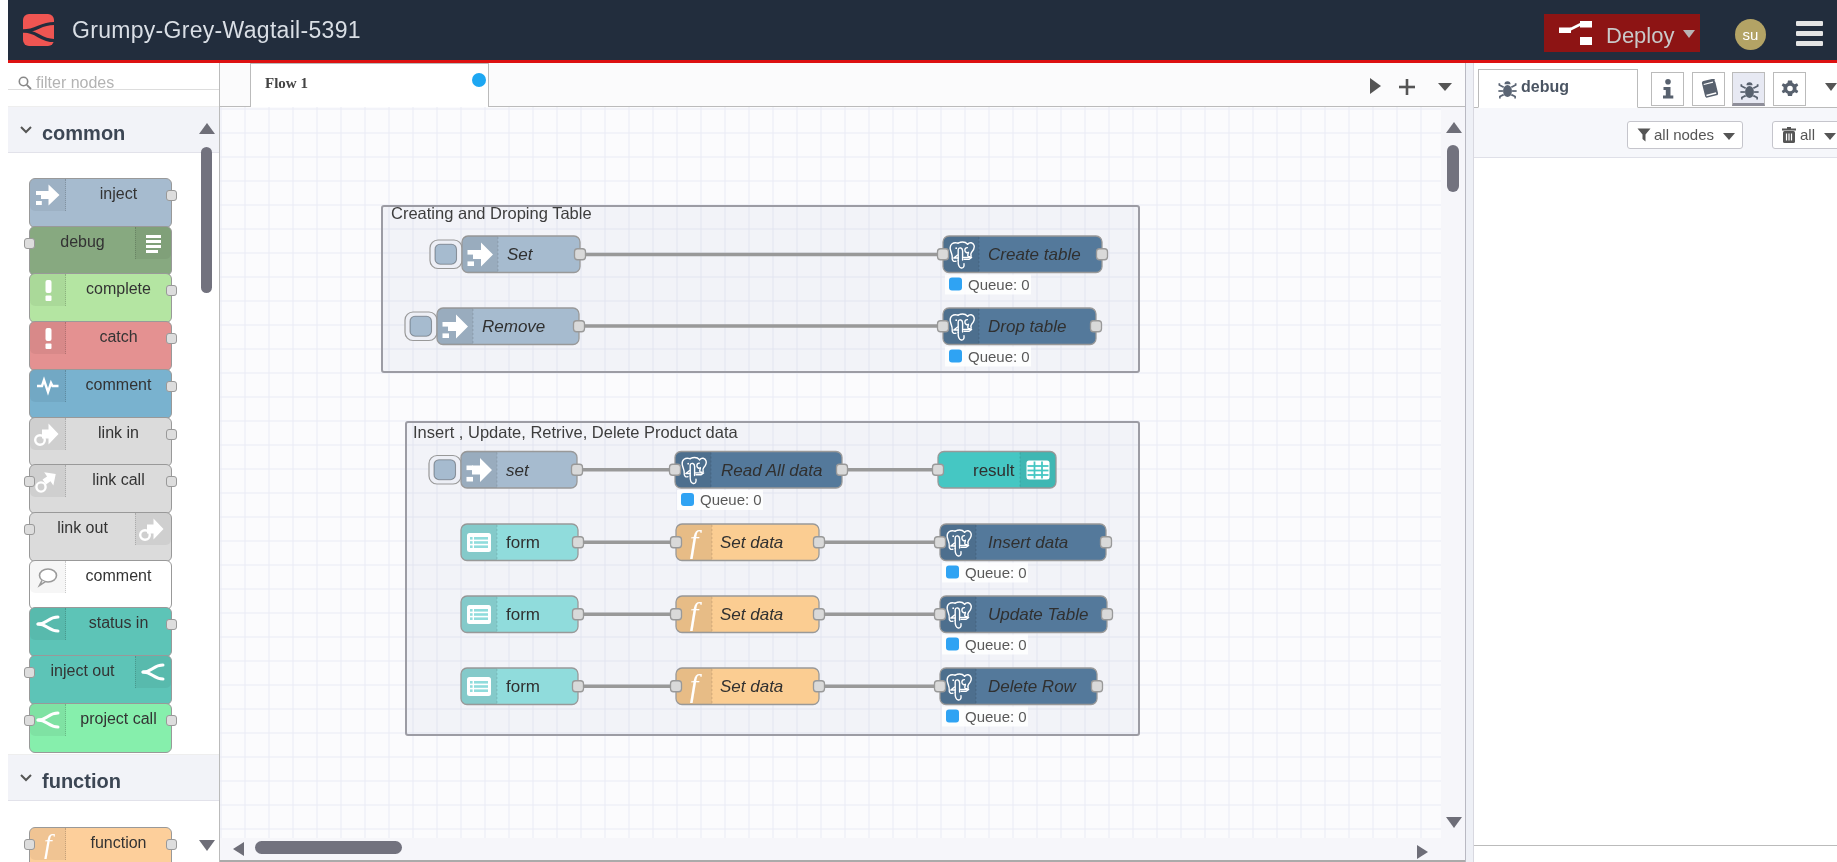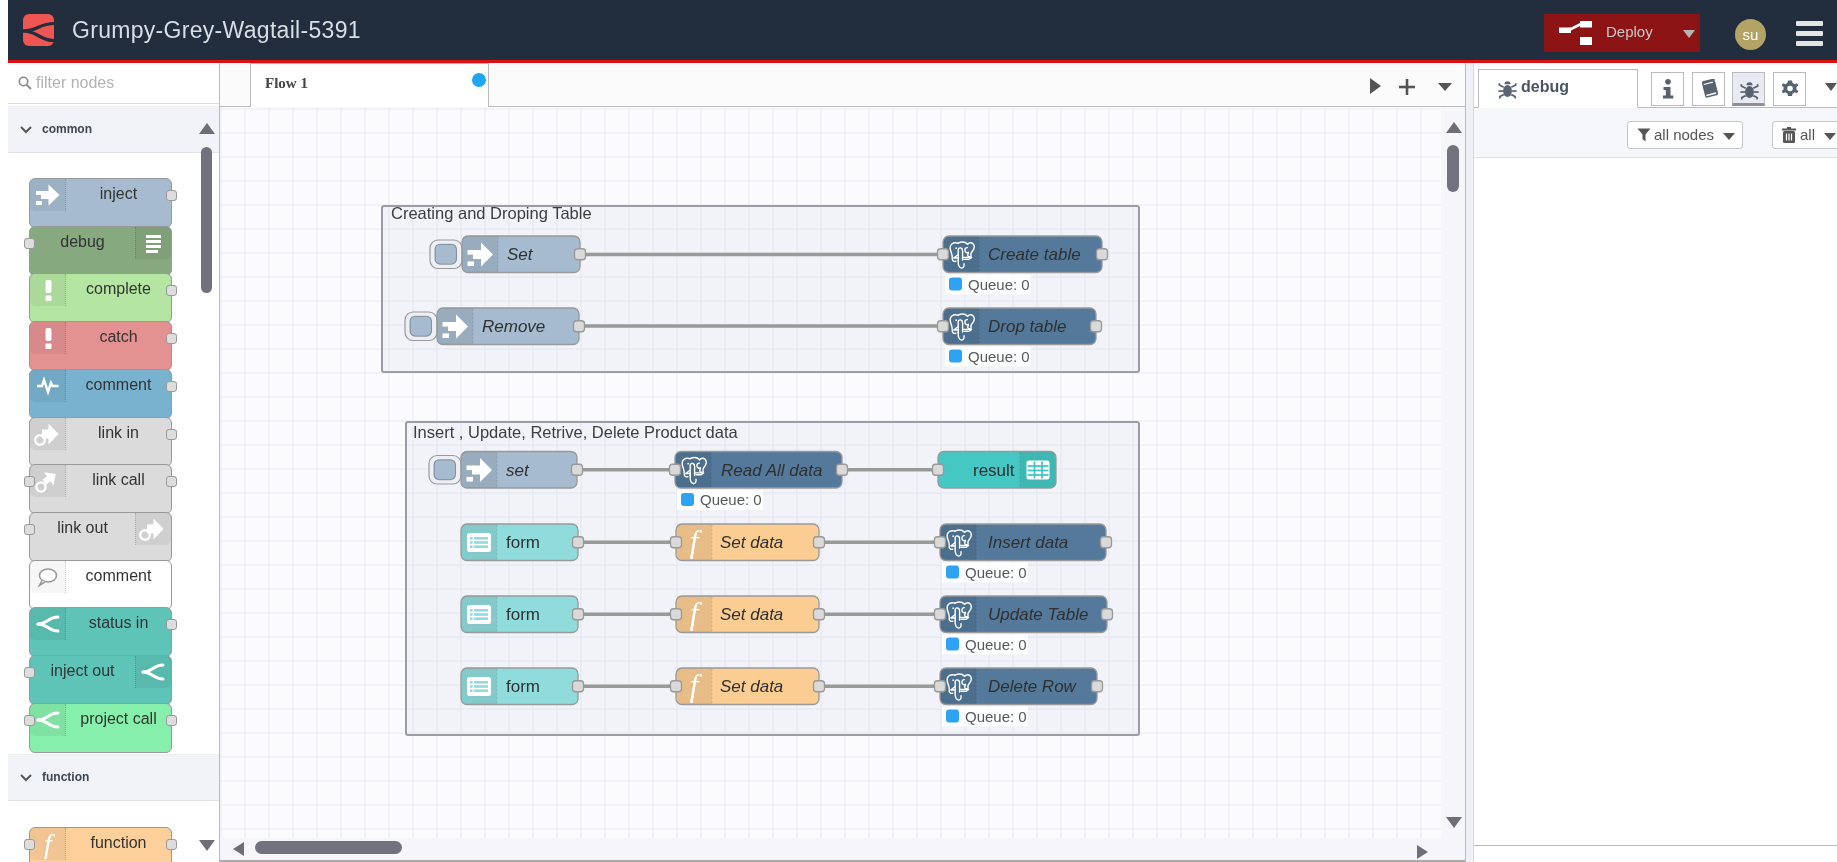--- a/index.html
+++ b/index.html
@@ -5,32 +5,32 @@
 * { margin:0; padding:0; box-sizing:border-box; }
 html,body { width:1837px; height:862px; overflow:hidden; background:#fff;
   font-family:"Liberation Sans", sans-serif; }
 #page { position:relative; width:1837px; height:862px;margin-left:8px; }
 
 #header { position:absolute; left:0; top:0; width:1837px; height:60px; background:#222d3d; }
 #redline { position:absolute; left:0; top:60px; width:1837px; height:3px; background:#dd1111; }
 #logo { position:absolute; left:15px; top:14px; width:31px; height:32px; border-radius:6px; background:#ef5552; }
 #title { position:absolute; left:64px; top:17px; font-size:23px; color:#d9dee5; letter-spacing:0.3px; }
 #deploy { position:absolute; left:1536px; top:14px; width:156px; height:38px; background:#8d1414; }
-#deploy .txt { position:absolute; left:62px; top:9px; font-size:15px; color:#c9c9c9; }
+#deploy .txt { position:absolute; left:62px; top:9px; font-size:22px; color:#c9c9c9; }
 .caret-down { width:0; height:0; border-left:7px solid transparent; border-right:7px solid transparent; border-top:9px solid #b9b4b4; }
 #avatar { position:absolute; left:1727px; top:19px; width:31px; height:31px; border-radius:50%; background:#b3a365; color:#fff; font-size:15px; text-align:center; line-height:31px; }
 #burger { position:absolute; left:1788px; top:21px; }
 #burger div { width:27px; height:5px; background:#e4e4e4; margin-bottom:5px; border-radius:1px; }
 
 #palette { position:absolute; left:0; top:63px; width:212px; height:799px; background:#fff; border-right:1px solid #bbb; }
-#psearch { position:absolute; left:0; top:0; width:211px; height:41px; background:#fff; border-bottom:1px solid #ddd; }
+#psearch { position:absolute; left:0; top:0; width:211px; height:27px; background:#fff; border-bottom:1px solid #ddd; }
 #psearch .ph { position:absolute; left:28px; top:11px; font-size:16px; color:#b3b3b3; }
 #psearch svg { position:absolute; left:9px; top:12px; }
 .pcat { position:absolute; left:0; width:211px; height:47px; background:#f2f3f8; border-bottom:1px solid #e2e2ea; border-top:1px solid #eee; }
-.pcat .nm { position:absolute; left:34px; top:15px; font-size:12px; font-weight:bold; color:#3c4654; }
+.pcat .nm { position:absolute; left:34px; top:15px; font-size:20px; font-weight:bold; color:#3c4654; }
 .pcat svg { position:absolute; left:12px; top:19px; }
 .pn { position:absolute; left:21px; width:143px; height:50px; border:1px solid #999; border-radius:6px; font-size:16px; color:#333; }
 .pn .icr { position:absolute; top:0; width:36px; height:32px; background:rgba(0,0,0,0.05); }
 .pn .icl { left:0; border-right:1px dotted rgba(0,0,0,0.18); border-radius:5px 0 0 5px; }
 .pn .icrr { right:0; border-left:1px dotted rgba(0,0,0,0.18); border-radius:0 5px 5px 0; }
 .pn .lbl { position:absolute; top:6px; text-align:center; }
 .pn .lbl.li { left:36px; right:0; }
 .pn .lbl.lr { left:0; right:36px; }
 .pport { position:absolute; width:11px; height:11px; background:#ddd; border:1px solid #999; border-radius:3px; top:11px; }
 .pport.pl { left:-6px; }

